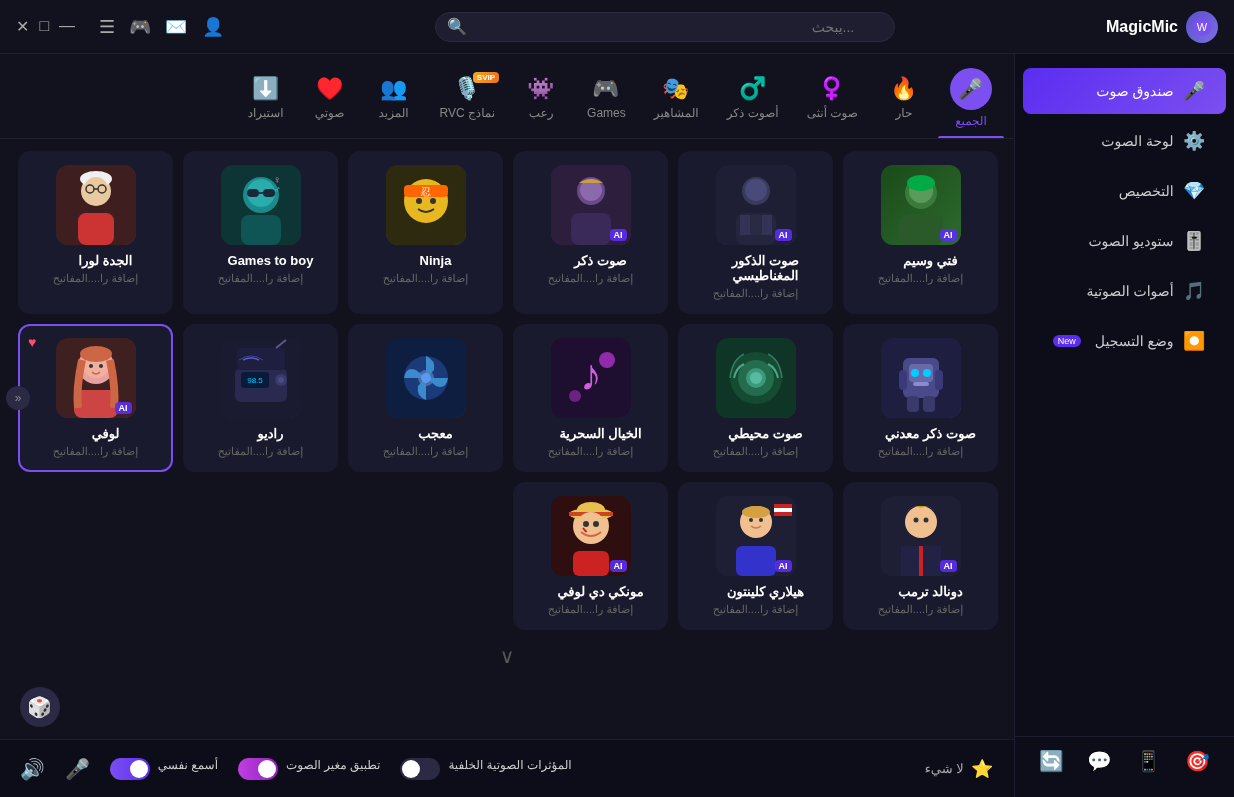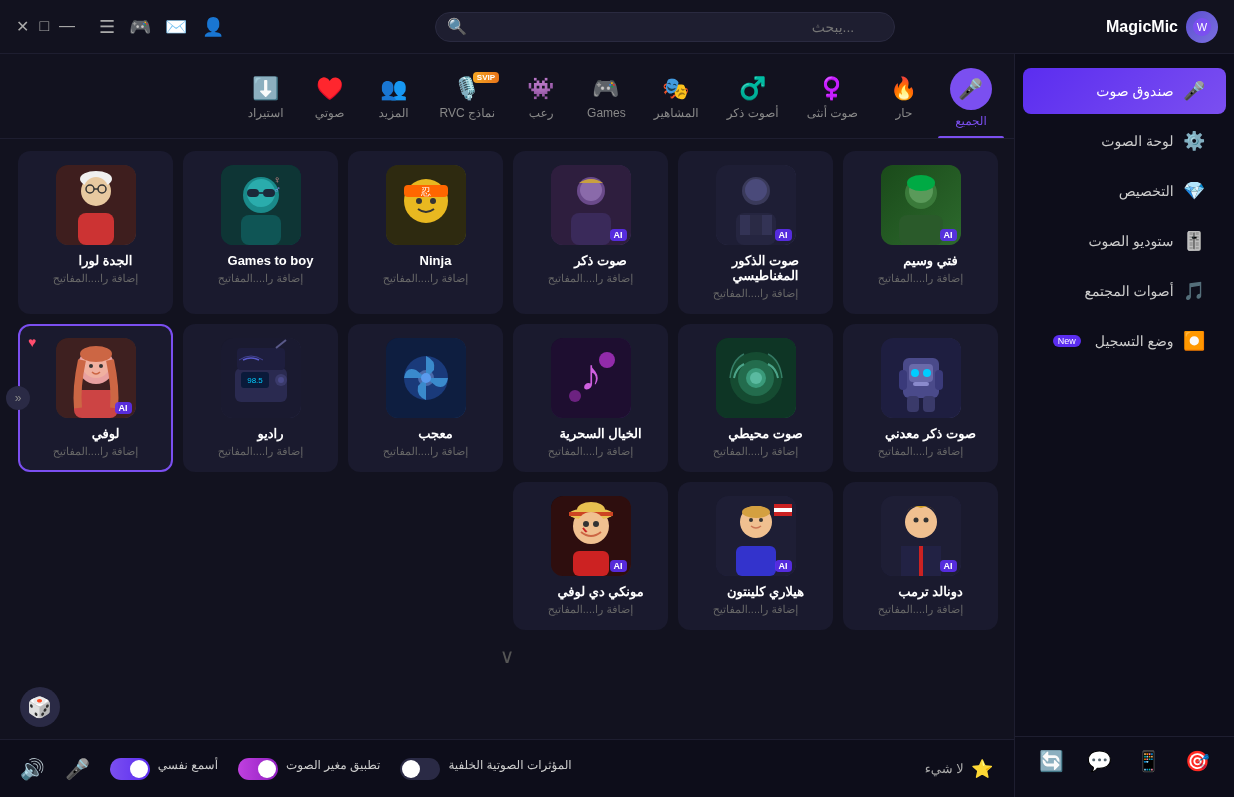--- a/index.html
+++ b/index.html
@@ -457,21 +457,21 @@
     <div class="sidebar-item">
       <span class="icon">💎</span>
       <span>التخصيص</span>
     </div>
     <div class="sidebar-item">
       <span class="icon">🎚️</span>
       <span>ستوديو الصوت</span>
     </div>
     <div class="sidebar-item">
       <span class="icon">🎵</span>
-      <span>أصوات المجتمع</span>
+      <span>أصوات الصوتية</span>
     </div>
     <div class="sidebar-item">
       <span class="icon">⏺️</span>
       <span>وضع التسجيل</span>
       <span class="new-badge">New</span>
     </div>
 
     <div class="sidebar-bottom">
       <span>🎯</span>
       <span>📱</span>

